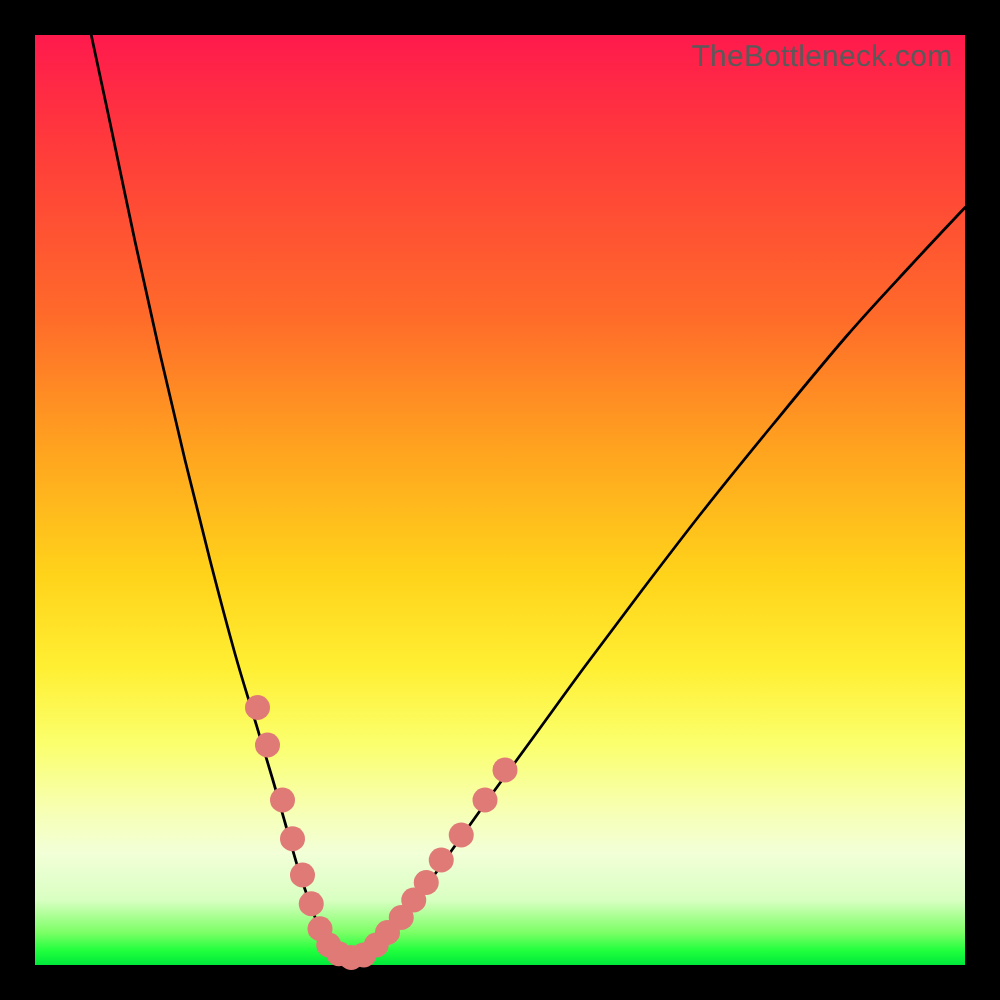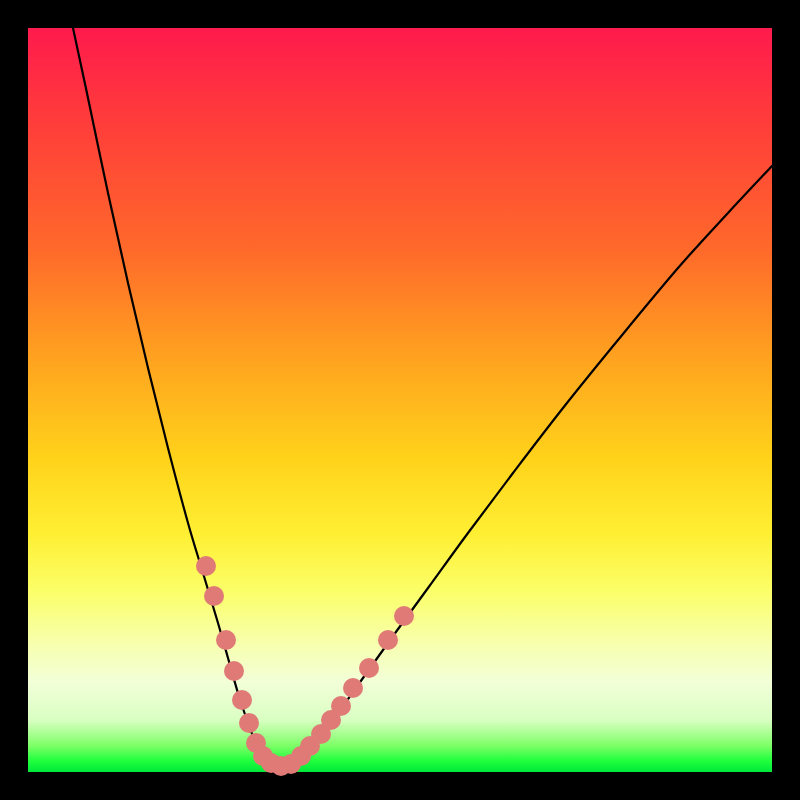--- a/index.html
+++ b/index.html
@@ -68,20 +68,21 @@
   .bead {
     fill: #e07a77;
     stroke: none;
   }
 </style>
 </head>
 <body>
 
 <div class="frame">
   <div class="plot">
+    <div class="watermark">TheBottleneck.com</div>
     <svg class="curve" viewBox="0 0 744 744" preserveAspectRatio="none">
       <path id="curvePath" class="curve-path" d="M 45 0 C 47.5 11.666666666666666, 54.166666666666664 42.5, 60 70 C 65.83333333333333 97.5, 73.33333333333333 134.16666666666666, 80 165 C 86.66666666666667 195.83333333333334, 93.33333333333333 225.83333333333334, 100 255 C 106.66666666666667 284.1666666666667, 113.33333333333333 312.5, 120 340 C 126.66666666666667 367.5, 133.33333333333334 394.1666666666667, 140 420 C 146.66666666666666 445.8333333333333, 154.16666666666666 474.1666666666667, 160 495 C 165.83333333333334 515.8333333333334, 170 528.3333333333334, 175 545 C 180 561.6666666666666, 185.83333333333334 580.8333333333334, 190 595 C 194.16666666666666 609.1666666666666, 196.66666666666666 618.3333333333334, 200 630 C 203.33333333333334 641.6666666666666, 206.66666666666666 654.1666666666666, 210 665 C 213.33333333333334 675.8333333333334, 217 686.6666666666666, 220 695 C 223 703.3333333333334, 225.33333333333334 709.5, 228 715 C 230.66666666666666 720.5, 233.33333333333334 724.5, 236 728 C 238.66666666666666 731.5, 241.33333333333334 734.3333333333334, 244 736 C 246.66666666666666 737.6666666666666, 249 738, 252 738 C 255 738, 258.1666666666667 738, 262 736 C 265.8333333333333 734, 270.3333333333333 730.3333333333334, 275 726 C 279.6666666666667 721.6666666666666, 284.1666666666667 716.8333333333334, 290 710 C 295.8333333333333 703.1666666666666, 302.5 695, 310 685 C 317.5 675, 325.8333333333333 662.8333333333334, 335 650 C 344.1666666666667 637.1666666666666, 354.1666666666667 623, 365 608 C 375.8333333333333 593, 387.5 577.1666666666666, 400 560 C 412.5 542.8333333333334, 425.8333333333333 524.1666666666666, 440 505 C 454.1666666666667 485.8333333333333, 469.1666666666667 465.8333333333333, 485 445 C 500.8333333333333 424.1666666666667, 517.5 402.1666666666667, 535 380 C 552.5 357.8333333333333, 570.8333333333334 335.3333333333333, 590 312 C 609.1666666666666 288.6666666666667, 631.6666666666666 261.1666666666667, 650 240 C 668.3333333333334 218.83333333333334, 684.3333333333334 202, 700 185 C 715.6666666666666 168, 736.6666666666666 145.83333333333334, 744 138"></path>
       <g id="beadGroup">
           <circle cx="178" cy="538" r="10" class="bead"></circle>
           <circle cx="186" cy="568" r="10" class="bead"></circle>
           <circle cx="198" cy="612" r="10" class="bead"></circle>
           <circle cx="206" cy="643" r="10" class="bead"></circle>
           <circle cx="214" cy="672" r="10" class="bead"></circle>
           <circle cx="221" cy="695" r="10" class="bead"></circle>
           <circle cx="228" cy="715" r="10" class="bead"></circle>

